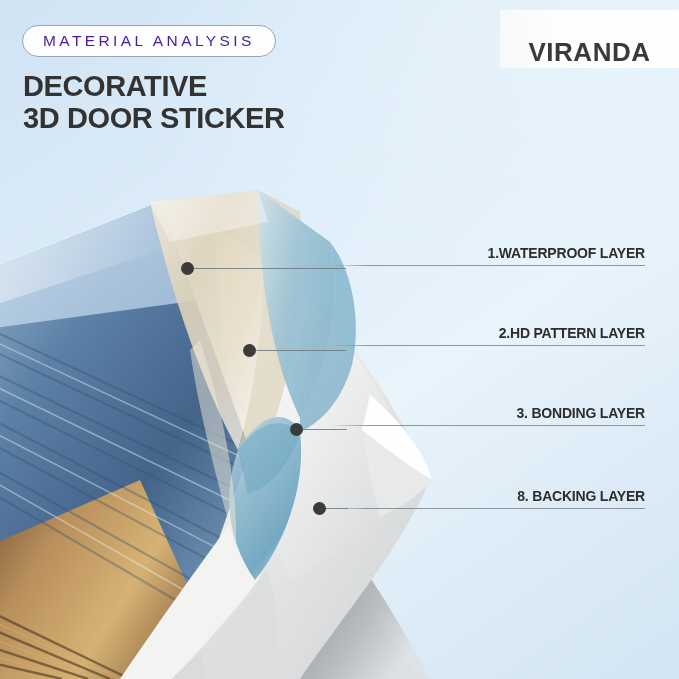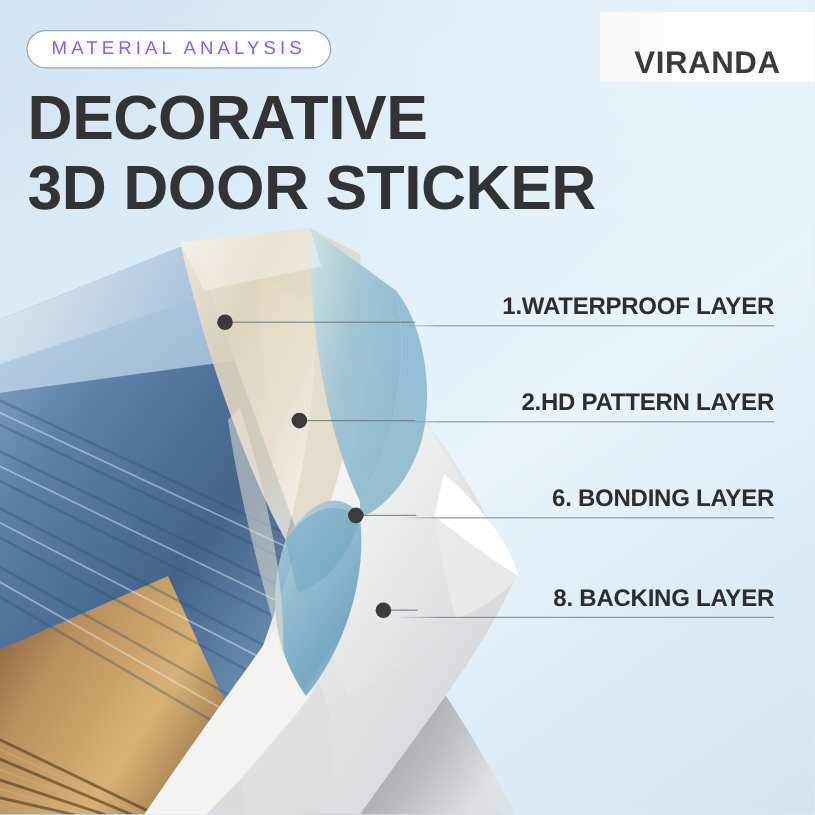--- a/index.html
+++ b/index.html
@@ -17,45 +17,45 @@
 
   
   .badge{
     position:absolute;left:22px;top:25px;
     height:32px;box-sizing:border-box;
     padding:0 20px;
     border:1.4px solid #9aa6ae;
     border-radius:17px;
     background:#fbfdff;
     display:flex;align-items:center;
-    font-size:15.5px;letter-spacing:3.4px;color:#8b5cf6;
+    font-size:15.5px;letter-spacing:3.4px;color:#4c1d95;
     white-space:nowrap;
   }
   .headline{
     position:absolute;left:23px;top:70px;
-    font-size:52px;font-weight:bold;line-height:1.12;
+    font-size:29px;font-weight:bold;line-height:1.12;
     letter-spacing:-0.4px;color:#333333;
     white-space:pre-line;
   }
   .logo-box{
     position:absolute;left:500px;top:10px;width:179px;height:58px;
     background:linear-gradient(90deg,#f7f9fa 0%,#fdfefe 35%,#ffffff 100%);
     display:flex;align-items:flex-end;justify-content:center;
   }
   .logo-box span{
     font-size:26px;font-weight:bold;letter-spacing:0.5px;color:#3a3a3a;
   }
 
   
   .art{position:absolute;left:0;top:150px;width:500px;height:529px;}
 
   
   .callout{position:absolute;right:34px;text-align:right;}
   .callout .txt{
-    font-size:20px;font-weight:bold;color:#2d2d2d;
+    font-size:14px;font-weight:bold;color:#2d2d2d;
     letter-spacing:-0.2px;white-space:nowrap;line-height:1;
   }
   .callout .rule{
     margin-top:5px;height:1px;width:315px;
     background:linear-gradient(90deg,rgba(120,130,140,0) 0%,rgba(110,120,130,.75) 12%,rgba(110,120,130,.75) 100%);
   }
   #c1{top:246px;} #c2{top:326px;text-align:right;} #c3{top:406px;} #c4{top:489px;}
 
   .leader{position:absolute;height:1px;background:#6d7780;opacity:.85;}
   .dot{position:absolute;width:13px;height:13px;border-radius:50%;background:#3b3b3b;}
@@ -221,21 +221,21 @@
 
   <div class="callout" id="c1">
     <div class="txt">1.WATERPROOF LAYER</div>
     <div class="rule"></div>
   </div>
   <div class="callout" id="c2">
     <div class="txt">2.HD PATTERN LAYER</div>
     <div class="rule"></div>
   </div>
   <div class="callout" id="c3">
-    <div class="txt">6. BONDING LAYER</div>
+    <div class="txt">3. BONDING LAYER</div>
     <div class="rule"></div>
   </div>
   <div class="callout" id="c4">
     <div class="txt">8. BACKING LAYER</div>
     <div class="rule"></div>
   </div>
 
   <div class="badge">
     <span>MATERIAL ANALYSIS</span>
   </div>

